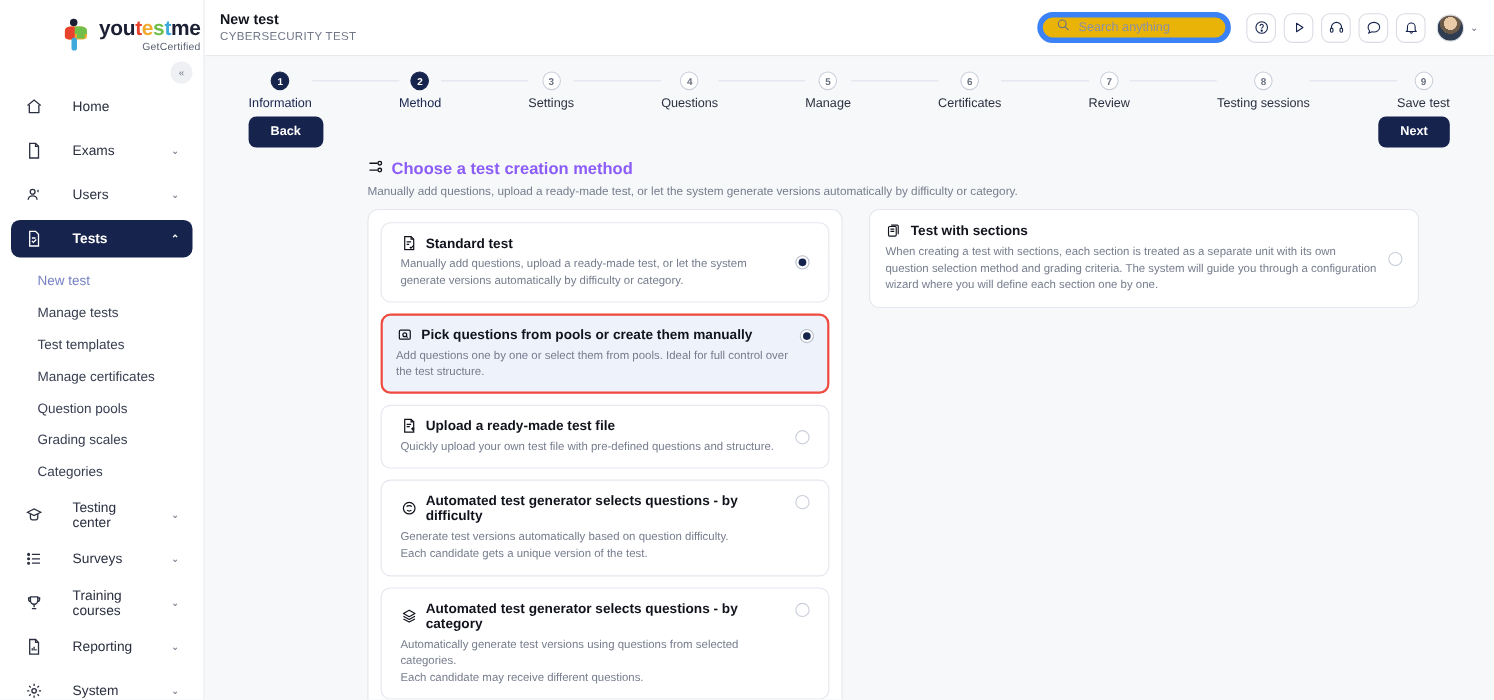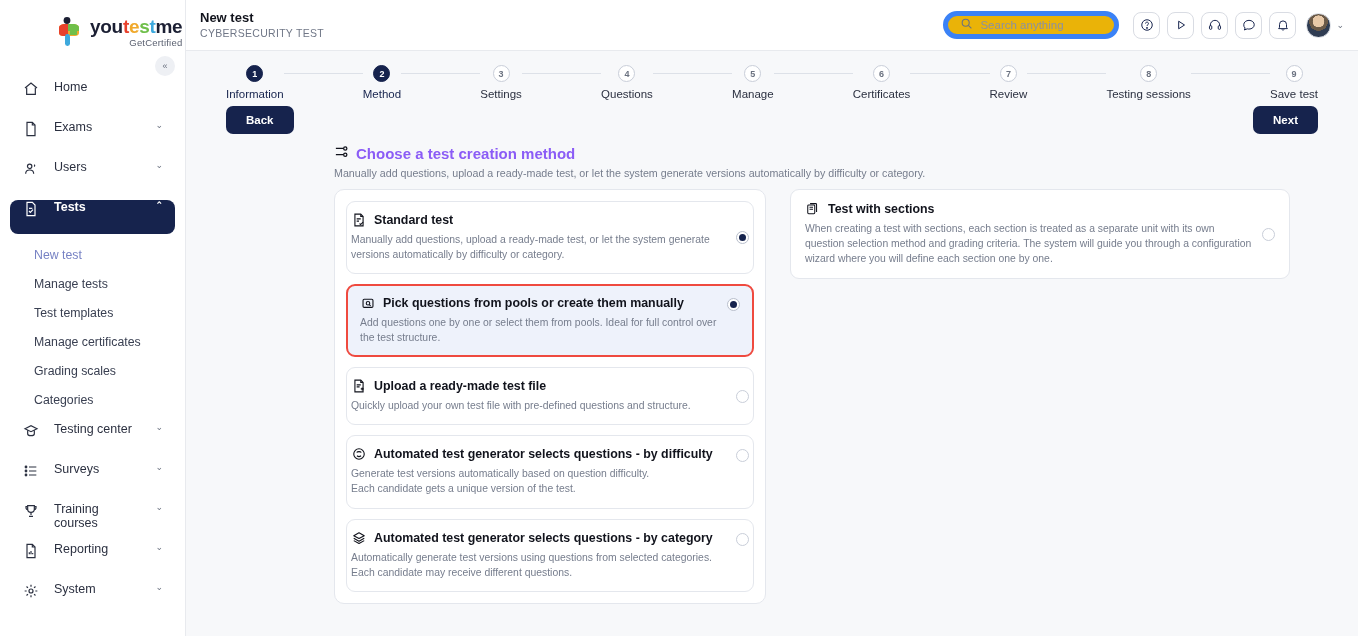--- a/index.html
+++ b/index.html
@@ -30,21 +30,21 @@
   .tagline { font-size: 9.5px; color: #5a6070; text-align: right; margin-top: 1px; letter-spacing: .2px;}
   .collapse-btn {
     position: absolute; right: 10px; top: 56px;
     width: 20px; height: 20px; border-radius: 50%;
     background: #eef0f4; color: #6b7280;
     display: flex; align-items: center; justify-content: center;
     font-size: 9px; cursor: pointer;
   }
   .nav { margin-top: 18px; }
   .nav-item {
-    display: flex; align-items: flex-start; gap: 15px;
+    display: flex; align-items: center; gap: 27px;
     height: 34px; margin: 0 10px 6px 10px; padding: 0 12px;
     border-radius: 8px; font-size: 12.5px; color: #2b3040; cursor: pointer;
   }
   .nav-item .ic { width: 17px; height: 17px; display:flex; align-items:center; justify-content:center; flex:0 0 17px;}
   .nav-item .lbl { flex: 1; }
   .nav-item .chev { font-size: 9px; color: #6b7280; }
   .nav-item.active { background: #16234d; color: #ffffff; font-weight: bold; }
   .nav-item.active .chev { color: #ffffff; }
   .sub-item {
     font-size: 12.3px; color: #3a4052; padding: 0 12px 0 24px;
@@ -113,21 +113,21 @@
 
   
   .panels { display: flex; gap: 24px; padding: 10px 0 0 148px; align-items: flex-start; }
   .panel-left {
     width: 432px; background: #ffffff; border: 1px solid #e4e7ed; border-radius: 10px;
     padding: 11px; display: flex; flex-direction: column; gap: 10px;
   }
   .panel-right { width: 500px; }
   .opt {
     border: 1px solid #e4e7ed; border-radius: 9px; background: #ffffff;
-    padding: 11px 4px; display: flex; align-items: flex-start; gap: 10px;
+    padding: 11px 17px; display: flex; align-items: flex-start; gap: 10px;
     position: relative; cursor: pointer;
   }
   .opt-body { flex: 1; }
   .opt-title { display: flex; align-items: center; gap: 8px; font-size: 12.4px; font-weight: bold; color: #11131c; }
   .opt-title .oic { flex: 0 0 15px; display: flex; align-items: center; justify-content: center; }
   .opt-desc { font-size: 10.4px; color: #767d8d; line-height: 1.45; margin-top: 5px; }
   .radio {
     width: 13px; height: 13px; border-radius: 50%; border: 1px solid #c9ced9;
     flex: 0 0 13px; align-self: center; background: #fff;
     display: flex; align-items: center; justify-content: center;
@@ -209,20 +209,21 @@
             </svg>
         </span>
         <span class="lbl">Tests</span>
         <span class="chev">⌃</span>
       </div>
 
       <div class="sub-item current">New test</div>
       <div class="sub-item">Manage tests</div>
       <div class="sub-item">Test templates</div>
       <div class="sub-item">Manage certificates</div>
+      <div class="sub-item">Question pools</div>
       <div class="sub-item">Grading scales</div>
       <div class="sub-item">Categories</div>
 
       <div style="height:8px"></div>
 
       <div class="nav-item">
         <span class="ic">
           <svg width="16" height="16" viewBox="0 0 24 24" fill="none" stroke="#2b3040" stroke-width="1.8">
               <path d="M3 8.5 12 4l9 4.5-9 4.5z"></path>
               <path d="M7 11v5c0 1.6 2.4 3 5 3s5-1.4 5-3v-5"></path>

